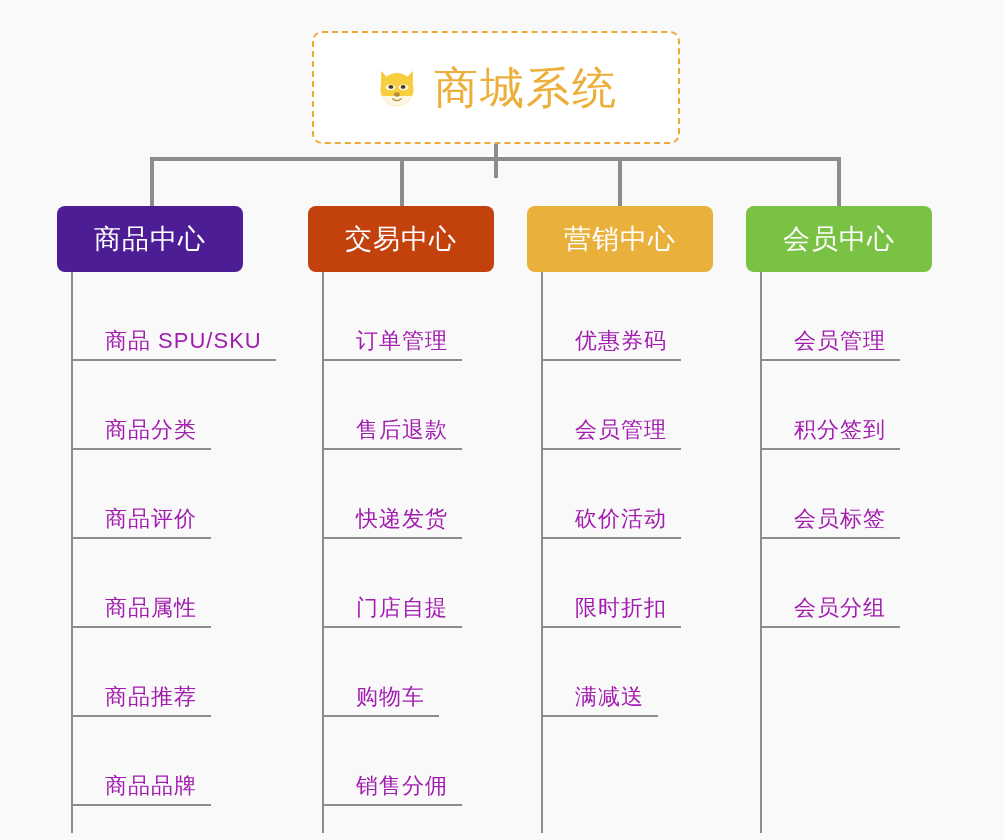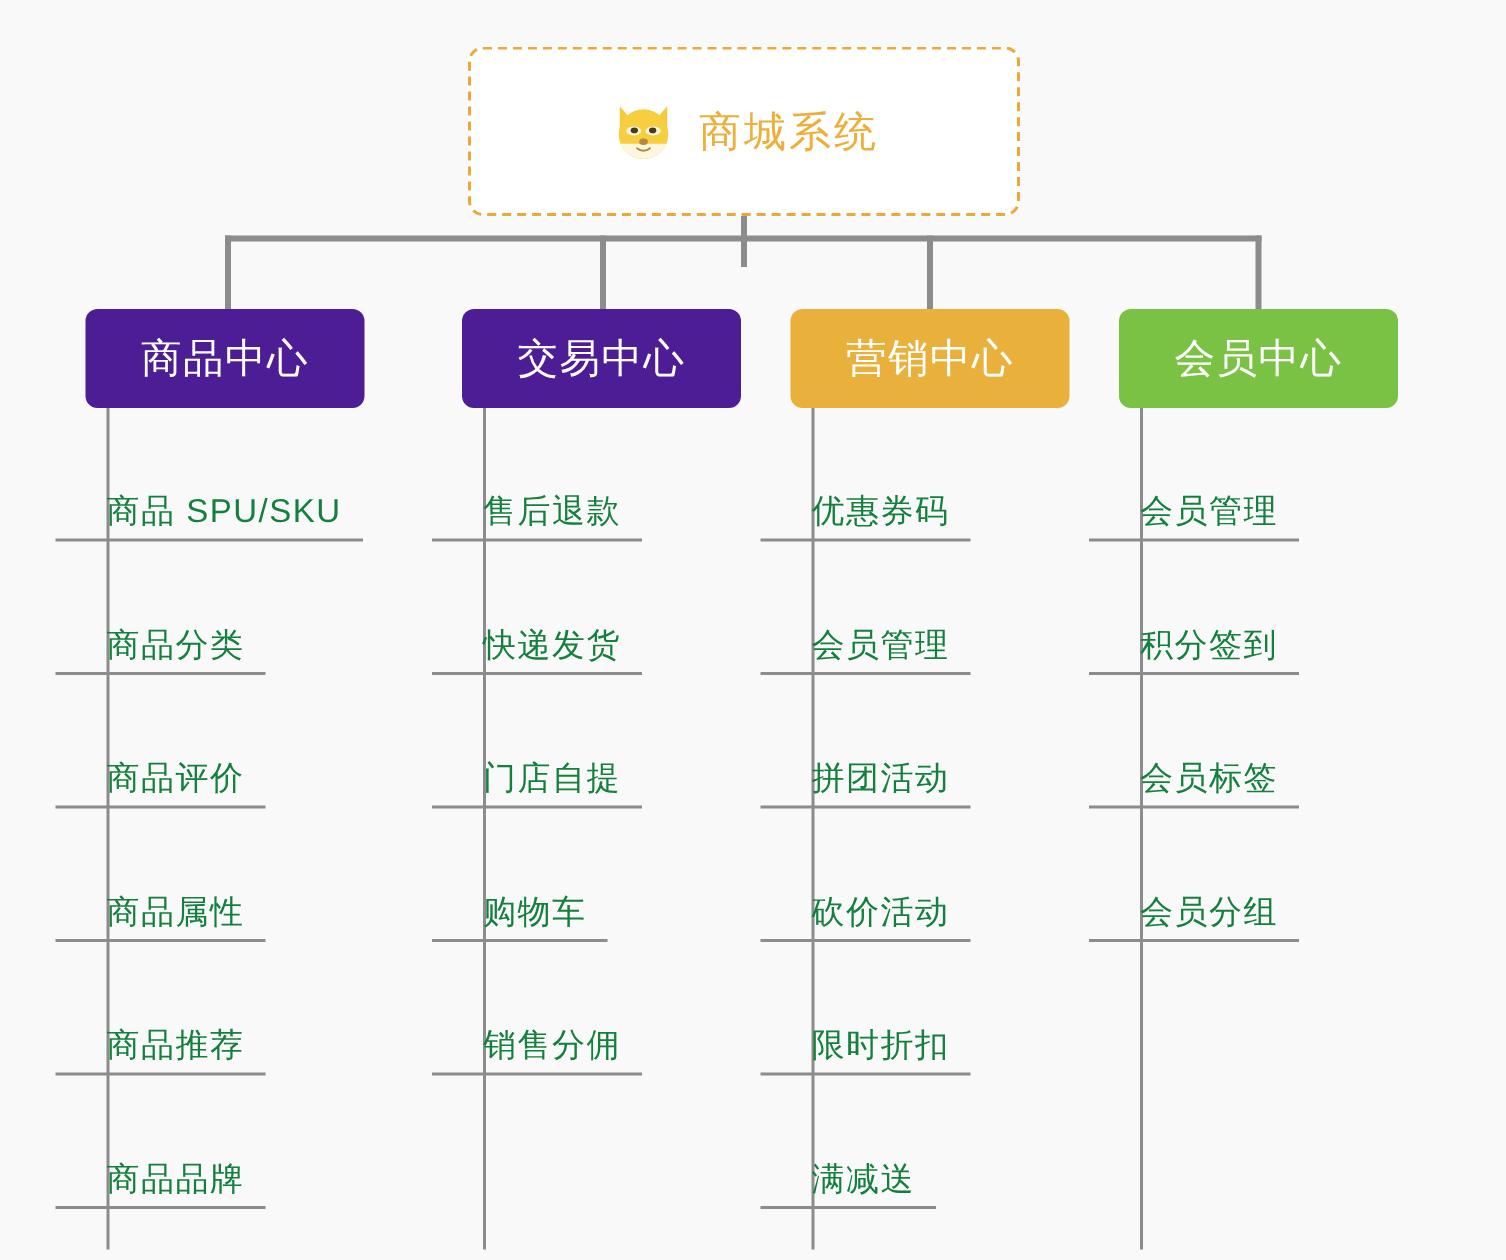--- a/index.html
+++ b/index.html
@@ -37,21 +37,21 @@
     justify-content: center;
     gap: 14px;
   }
   .root-emoji {
     width: 46px;
     height: 46px;
     position: relative;
     flex: 0 0 auto;
   }
   .root-title {
-    font-size: 28px;
+    font-size: 44px;
     color: #edaf3b;
     letter-spacing: 2px;
     line-height: 1;
     white-space: nowrap;
   }
 
   
   .trunk-stem {
     position: absolute;
     left: 494px;
@@ -106,23 +106,24 @@
   }
   .leaf {
     position: relative;
     height: 89px;
     display: flex;
     align-items: flex-end;
     box-sizing: border-box;
   }
   .leaf-inner {
     position: relative;
+    margin-left: 34px;
     padding-bottom: 5px;
     font-size: 22px;
-    color: #15803d;
+    color: #a21caf;
     white-space: nowrap;
     letter-spacing: 1px;
   }
   .leaf-underline {
     position: absolute;
     left: 0;
     bottom: 0;
     height: 2px;
     background: #8c8c8c;
   }
@@ -178,25 +179,28 @@
       <div class="leaf">
           <div class="leaf-inner"><span>商品推荐</span><span class="leaf-underline" style="width: 140px; left: -34px; right: 0px; background: rgb(140, 140, 140);"></span></div>
         </div>
       <div class="leaf">
           <div class="leaf-inner"><span>商品品牌</span><span class="leaf-underline" style="width: 140px; left: -34px; right: 0px; background: rgb(140, 140, 140);"></span></div>
         </div>
     </div>
   </div>
 
   <div class="branch" style="left:308px;width:240px;">
-    <div class="branch-header" style="width: 186px; background: #4c1d95;">
+    <div class="branch-header" style="width: 186px; background: #c2410c;">
       <span>交易中心</span>
     </div>
     <div class="branch-body">
       <div class="branch-spine" style="height: 561px; background: rgb(140, 140, 140);"></div>
+      <div class="leaf">
+          <div class="leaf-inner"><span>订单管理</span><span class="leaf-underline" style="width: 140px; left: -34px; right: 0px; background: rgb(140, 140, 140);"></span></div>
+        </div>
       <div class="leaf">
           <div class="leaf-inner"><span>售后退款</span><span class="leaf-underline" style="width: 140px; left: -34px; right: 0px; background: rgb(140, 140, 140);"></span></div>
         </div>
       <div class="leaf">
           <div class="leaf-inner"><span>快递发货</span><span class="leaf-underline" style="width: 140px; left: -34px; right: 0px; background: rgb(140, 140, 140);"></span></div>
         </div>
       <div class="leaf">
           <div class="leaf-inner"><span>门店自提</span><span class="leaf-underline" style="width: 140px; left: -34px; right: 0px; background: rgb(140, 140, 140);"></span></div>
         </div>
       <div class="leaf">
@@ -214,23 +218,20 @@
     </div>
     <div class="branch-body">
       <div class="branch-spine" style="height: 561px; background: rgb(140, 140, 140);"></div>
       <div class="leaf">
           <div class="leaf-inner"><span>优惠券码</span><span class="leaf-underline" style="width: 140px; left: -34px; right: 0px; background: rgb(140, 140, 140);"></span></div>
         </div>
       <div class="leaf">
           <div class="leaf-inner"><span>会员管理</span><span class="leaf-underline" style="width: 140px; left: -34px; right: 0px; background: rgb(140, 140, 140);"></span></div>
         </div>
       <div class="leaf">
-          <div class="leaf-inner"><span>拼团活动</span><span class="leaf-underline" style="width: 140px; left: -34px; right: 0px; background: rgb(140, 140, 140);"></span></div>
-        </div>
-      <div class="leaf">
           <div class="leaf-inner"><span>砍价活动</span><span class="leaf-underline" style="width: 140px; left: -34px; right: 0px; background: rgb(140, 140, 140);"></span></div>
         </div>
       <div class="leaf">
           <div class="leaf-inner"><span>限时折扣</span><span class="leaf-underline" style="width: 140px; left: -34px; right: 0px; background: rgb(140, 140, 140);"></span></div>
         </div>
       <div class="leaf">
           <div class="leaf-inner"><span>满减送</span><span class="leaf-underline" style="width: 117px; left: -34px; right: 0px; background: rgb(140, 140, 140);"></span></div>
         </div>
     </div>
   </div>

